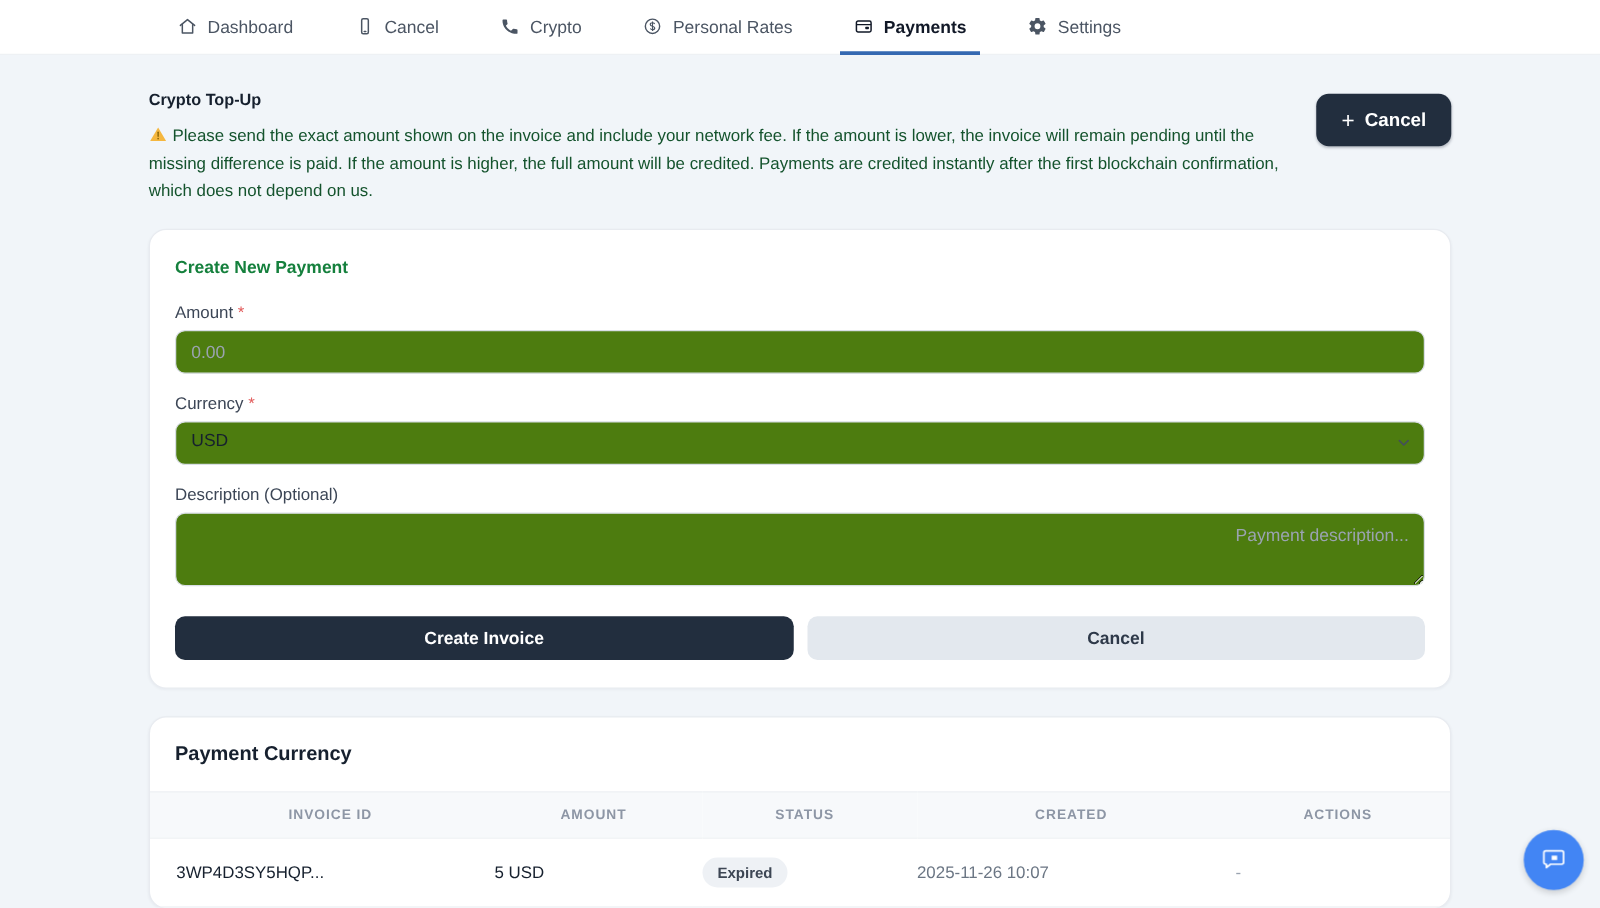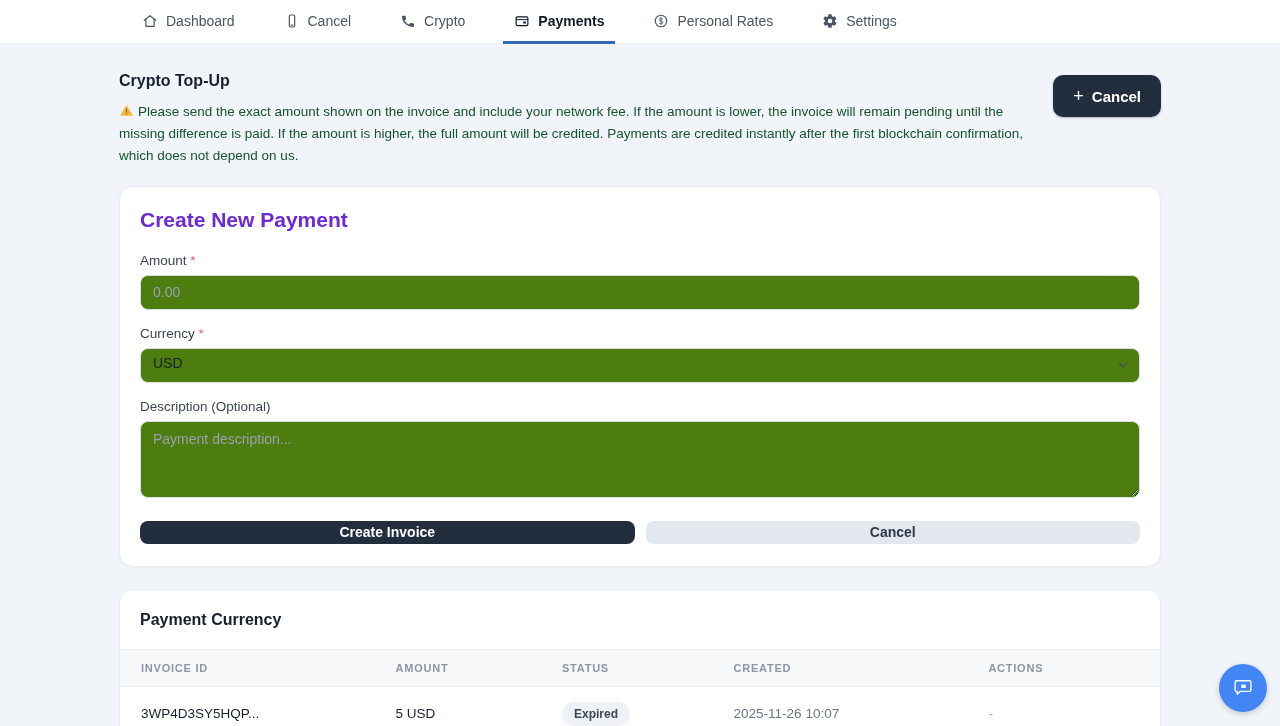--- a/index.html
+++ b/index.html
@@ -11,58 +11,58 @@
   .nav-inner { width:1042px; margin:0 auto; display:flex; gap:27px; padding-left:12px; height:44px; }
   .nav-item { display:flex; align-items:center; gap:8px; font-size:14px; color:#4b5563;
               height:44px; padding:0 11px; border-bottom:3px solid transparent; cursor:pointer; white-space:nowrap; }
   .nav-item svg { width:16px; height:16px; flex:0 0 auto; }
   .nav-item.active { color:#111827; font-weight:700; border-bottom-color:#3569b2; }
 
   
   main { width:1042px; margin:0 auto; padding-top:28px; }
 
   .topup-header { display:flex; align-items:flex-start; margin-bottom:19px; }
-  .topup-text h1 { font-size:16px; font-weight:700; color:#16202e; margin-bottom:11px; }
+  .topup-text h1 { font-size:13px; font-weight:700; color:#16202e; margin-bottom:11px; }
   .warning { font-size:13.5px; color:#14532d; line-height:1.62; max-width:925px; }
   .warn-icon { display:inline-block; width:15px; height:14px; vertical-align:-2px; margin-right:4px; }
 
   .btn { border:none; cursor:pointer; font-family:inherit; }
   .btn-dark { background:#222e3e; color:#ffffff; }
   .btn-cancel-top { margin-left:auto; height:42px; min-width:96px; padding:0 20px; border-radius:10px;
                     display:flex; align-items:center; gap:8px; font-size:15px; font-weight:600; margin-top:3px;
                     box-shadow:0 1px 2px rgba(15,23,42,.25); }
   .btn-cancel-top .plus { font-size:18px; font-weight:400; line-height:1; }
 
   .card { background:#ffffff; border:1px solid #e8ebf0; border-radius:14px; box-shadow:0 1px 2px rgba(16,24,40,.04); }
 
   
   .form-card { padding:21px 20px 22px; margin-bottom:22px; }
-  .form-card h2 { font-size:21px; font-weight:700; color:#6d28d9; margin-bottom:21px; }
+  .form-card h2 { font-size:14px; font-weight:700; color:#15803d; margin-bottom:21px; }
   .field { margin-bottom:16px; }
   .field label { display:block; font-size:13.5px; color:#3c4656; margin-bottom:7px; }
   .req { color:#e25c5c; }
   .field input, .field select, .field textarea {
       width:100%; border:1px solid #d9dee5; border-radius:8px; background:#4d7c0f;
       font-size:14px; color:#16202e; font-family:inherit; outline:none; }
   .field input { height:35px; padding:0 12px; }
   .field input::placeholder, .field textarea::placeholder { color:#9aa3b0; }
   .select-wrap { position:relative; }
   .select-wrap select { height:35px; padding:0 30px 4px 12px; appearance:none; -webkit-appearance:none; font-weight:500; }
   .select-wrap .chev { position:absolute; right:10px; top:10px; width:14px; height:14px; color:#444e5c; pointer-events:none; }
-  .field textarea { height:77px; padding:9px 12px; resize:vertical; }
+  .field textarea { height:59px; padding:9px 12px; resize:vertical;text-align:right; }
   .btn-row { display:flex; gap:11px; margin-top:19px; }
-  .btn-row .btn { flex:1; height:23px; border-radius:8px; font-size:14px; font-weight:600; }
+  .btn-row .btn { flex:1; height:35px; border-radius:8px; font-size:14px; font-weight:600; }
   .btn-light { background:#e3e8ee; color:#2e3949; }
 
   
   .history-card { overflow:hidden; padding:0; }
   .history-card h2 { font-size:16px; font-weight:700; color:#16202e; padding:21px 20px 20px; }
   table { width:100%; border-collapse:collapse; }
   thead tr { background:#f7f9fb; }
-  th { text-align:left; font-size:11px; font-weight:600; letter-spacing:.07em; text-transform:uppercase;
+  th { text-align:center; font-size:11px; font-weight:600; letter-spacing:.07em; text-transform:uppercase;
        color:#8d96a5; padding:12px 8px 12px 0; border-top:1px solid #eef1f4; border-bottom:1px solid #eef1f4; }
   td { padding:15px 8px 15px 0; border-bottom:1px solid #f0f2f5; font-size:13.5px; color:#16202e; vertical-align:middle; }
   th:first-child, td:first-child { padding-left:21px; }
   .cell-id { font-weight:500; }
   .cell-date { color:#6b7684; }
   .cell-dash { color:#9aa3b0; }
   .badge { display:inline-block; background:#eef1f5; color:#3d4654; font-size:12px; font-weight:600;
            padding:5px 12px; border-radius:999px; line-height:1.2; }
 
   
@@ -95,38 +95,38 @@
         <span>Cancel</span>
       </div>
       <div class="nav-item">
         <span style="display: flex;">
           <svg viewBox="0 0 24 24" fill="currentColor">
             <path d="M6.62 10.79a15.05 15.05 0 0 0 6.59 6.59l2.2-2.2a1 1 0 0 1 1.02-.24c1.12.37 2.33.57 3.57.57a1 1 0 0 1 1 1V20a1 1 0 0 1-1 1C10.07 21 3 13.93 3 5a1 1 0 0 1 1-1h3.5a1 1 0 0 1 1 1c0 1.24.2 2.45.57 3.57a1 1 0 0 1-.25 1.02l-2.2 2.2z"></path>
           </svg>
         </span>
         <span>Crypto</span>
       </div>
+      <div class="nav-item">
+        <span style="display: flex;">
+          <svg viewBox="0 0 24 24" fill="none" stroke="currentColor" stroke-width="1.7">
+            <circle cx="12" cy="12" r="8.6"></circle>
+            <path d="M14.6 9.2c-.5-.9-1.5-1.4-2.6-1.4-1.5 0-2.7.9-2.7 2.1s1 1.7 2.7 2.1c1.7.4 2.7.9 2.7 2.1s-1.2 2.1-2.7 2.1c-1.1 0-2.1-.5-2.6-1.4M12 6.3v11.4" stroke-width="1.4"></path>
+          </svg>
+        </span>
+        <span>Personal Rates</span>
+      </div>
       <div class="nav-item active">
         <span style="display: flex;">
           <svg viewBox="0 0 24 24" fill="none" stroke="currentColor" stroke-width="1.8" stroke-linejoin="round">
             <rect x="3.2" y="5.8" width="17.6" height="13" rx="2"></rect>
             <path d="M3.2 10h17.6" stroke-width="1.5"></path>
             <rect x="13.8" y="12.6" width="4.4" height="3" rx="0.8" fill="currentColor" stroke="none"></rect>
           </svg>
         </span>
         <span>Payments</span>
-      </div>
-      <div class="nav-item">
-        <span style="display: flex;">
-          <svg viewBox="0 0 24 24" fill="none" stroke="currentColor" stroke-width="1.7">
-            <circle cx="12" cy="12" r="8.6"></circle>
-            <path d="M14.6 9.2c-.5-.9-1.5-1.4-2.6-1.4-1.5 0-2.7.9-2.7 2.1s1 1.7 2.7 2.1c1.7.4 2.7.9 2.7 2.1s-1.2 2.1-2.7 2.1c-1.1 0-2.1-.5-2.6-1.4M12 6.3v11.4" stroke-width="1.4"></path>
-          </svg>
-        </span>
-        <span>Personal Rates</span>
       </div>
       <div class="nav-item">
         <span style="display: flex;">
           <svg viewBox="0 0 24 24" fill="currentColor">
             <path d="M19.4 13c.04-.33.06-.66.06-1s-.02-.67-.06-1l2.1-1.65a.5.5 0 0 0 .12-.64l-2-3.46a.5.5 0 0 0-.6-.22l-2.49 1a7.3 7.3 0 0 0-1.73-1l-.38-2.65A.5.5 0 0 0 13.93 2h-4a.5.5 0 0 0-.5.42l-.37 2.65c-.63.26-1.2.6-1.74 1l-2.48-1a.5.5 0 0 0-.61.22l-2 3.46a.5.5 0 0 0 .12.64L4.45 11c-.04.33-.07.66-.07 1s.03.67.07 1l-2.1 1.65a.5.5 0 0 0-.12.64l2 3.46c.14.24.42.33.6.22l2.49-1c.54.4 1.11.74 1.74 1l.37 2.65c.04.24.25.42.5.42h4c.25 0 .46-.18.5-.42l.37-2.65a7.3 7.3 0 0 0 1.73-1l2.49 1c.23.09.5 0 .6-.22l2-3.46a.5.5 0 0 0-.12-.64L19.4 13zM12 15.5a3.5 3.5 0 1 1 0-7 3.5 3.5 0 0 1 0 7z"></path>
           </svg>
         </span>
         <span>Settings</span>
       </div>
     </div>

